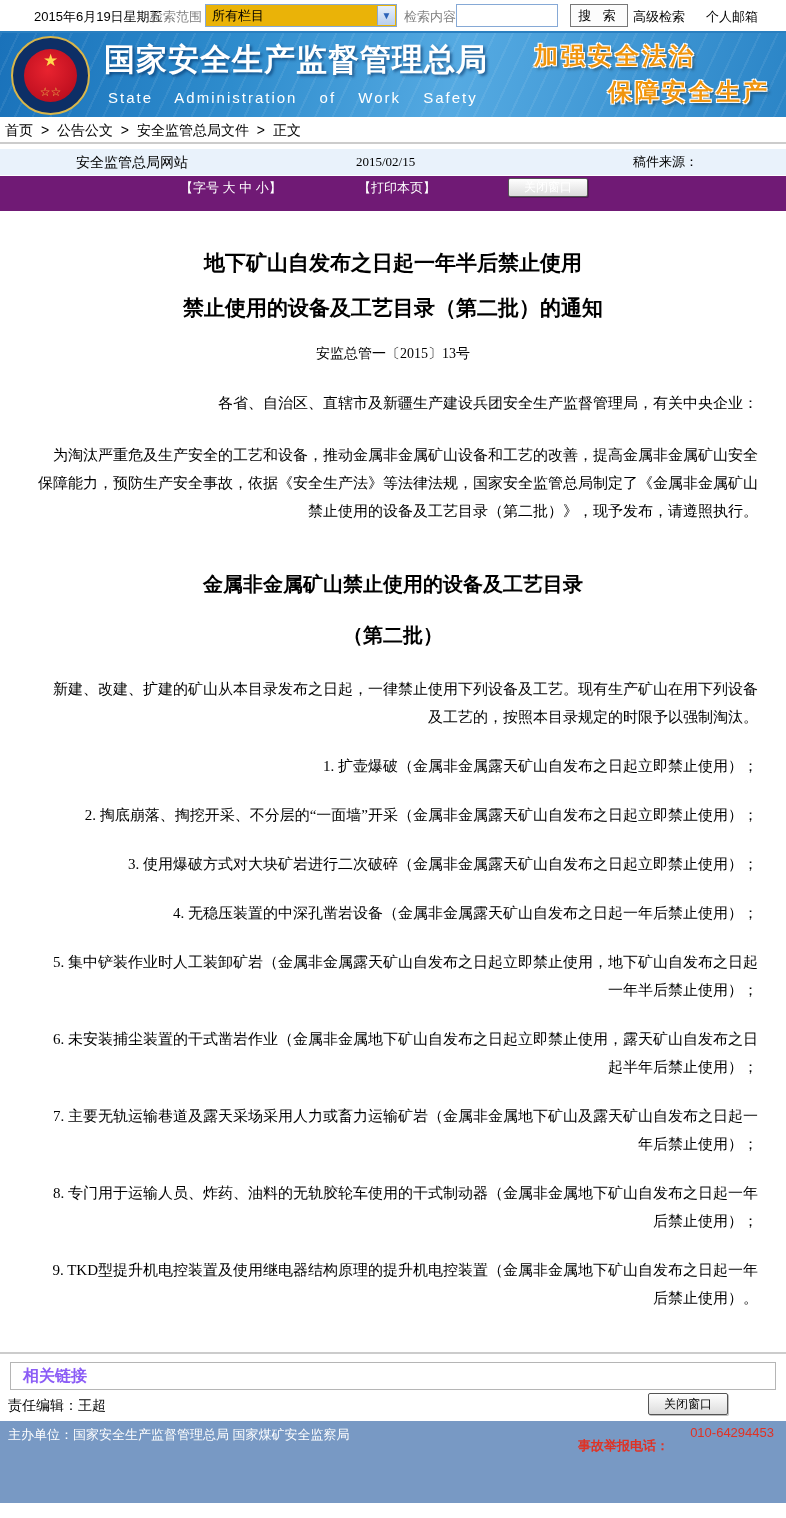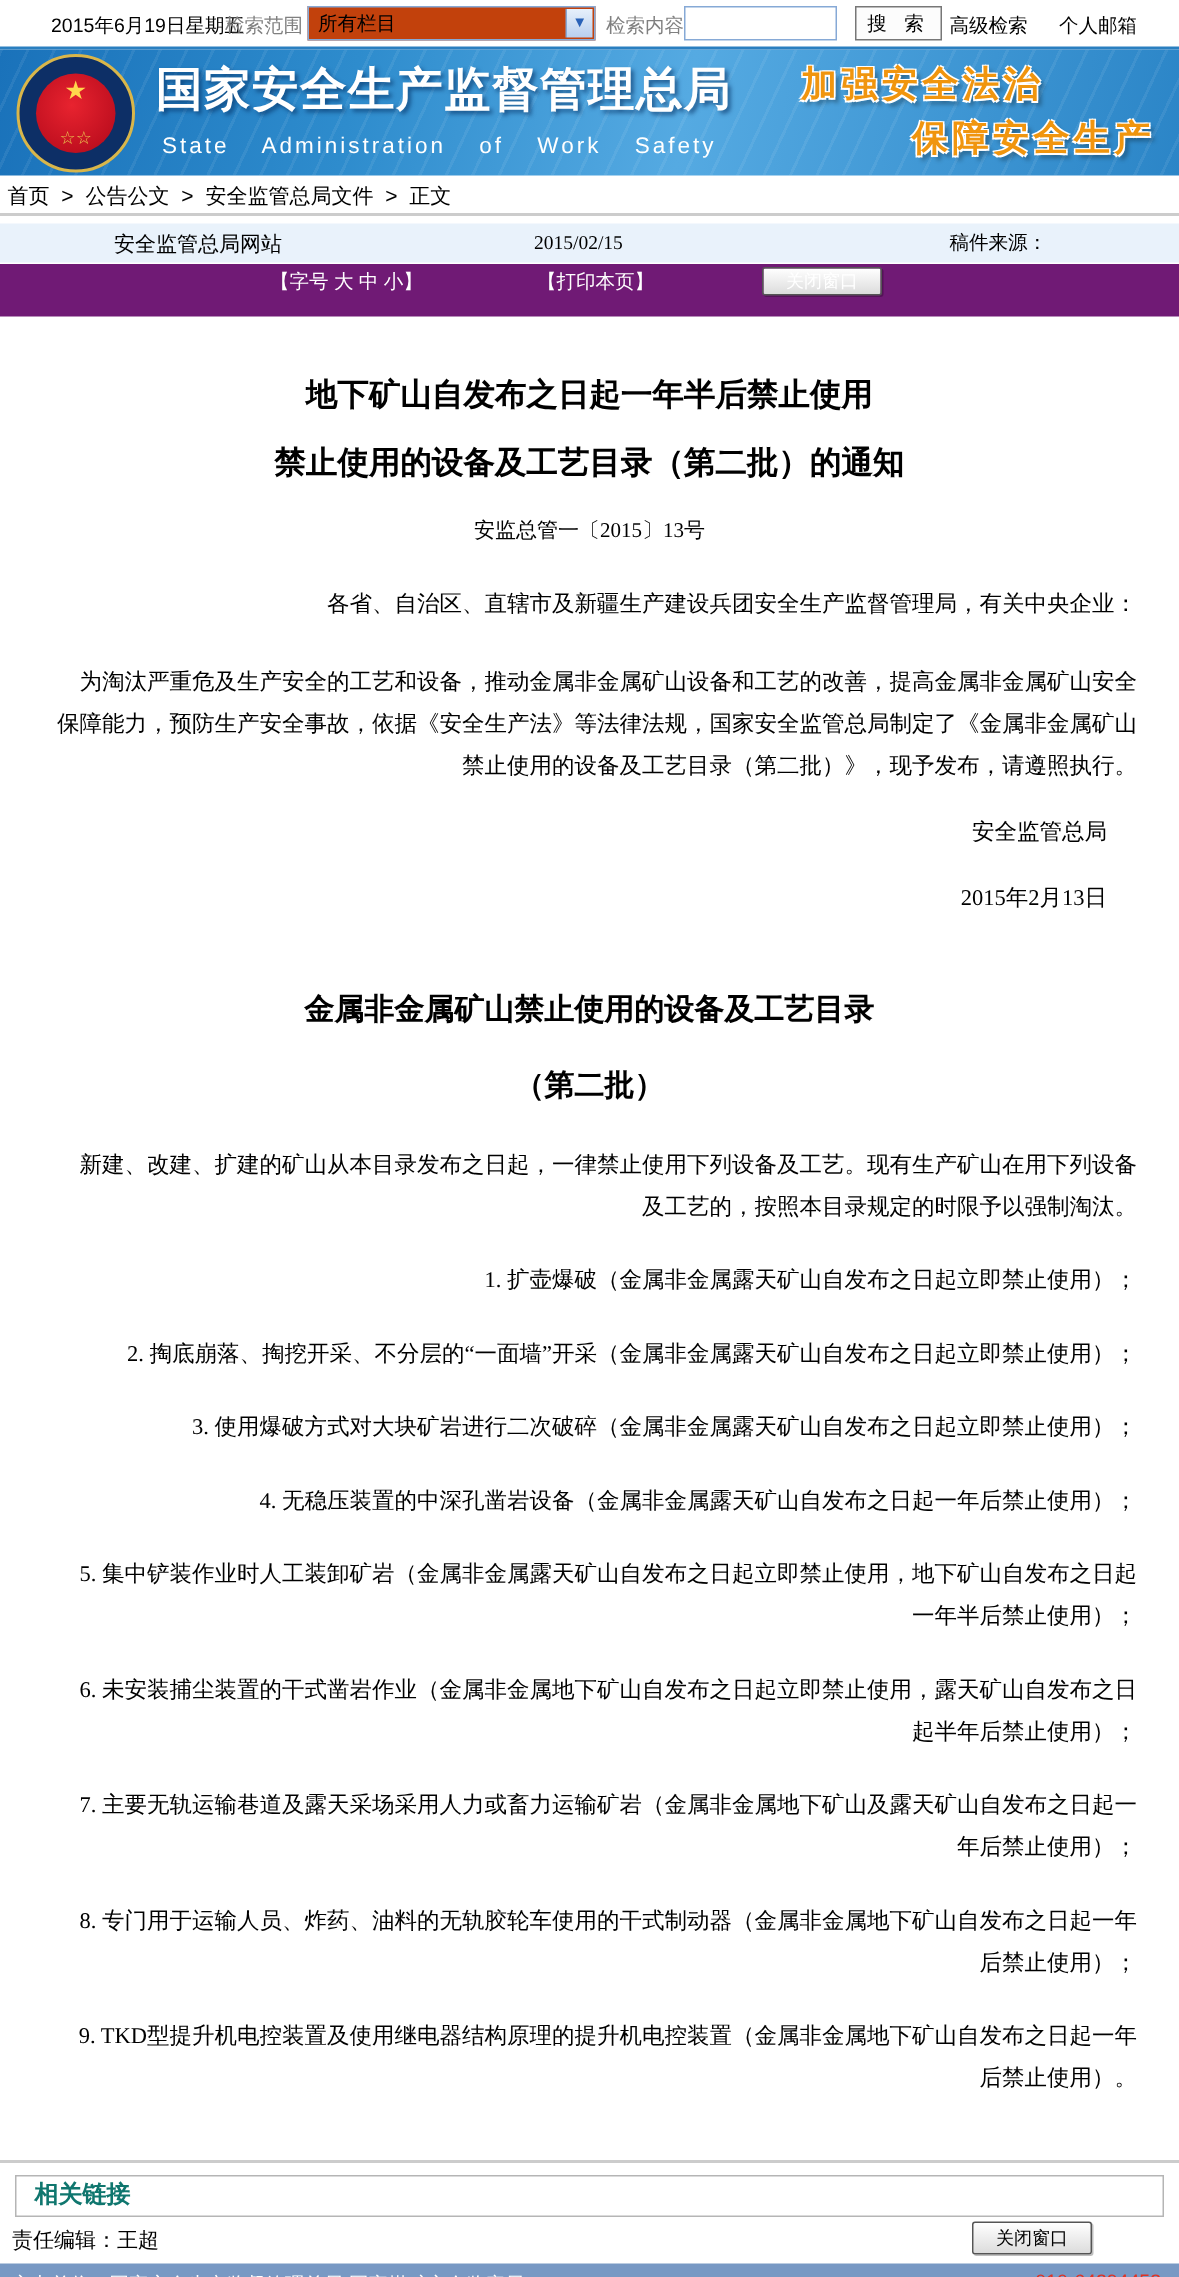--- a/index.html
+++ b/index.html
@@ -5,21 +5,21 @@
   * { margin:0; padding:0; box-sizing:border-box; }
   html { background:#fff; }
   body { width:786px; font-family:"Liberation Sans",sans-serif; color:#000; background:#fff; }
 
   
   .topbar { position:relative; height:31px; background:#fff; font-size:13px; }
   .topbar .date { position:absolute; left:34px; top:8px; }
   .topbar .lbl { color:#808080; }
   .scope-label { position:absolute; left:150px; top:8px; }
   .fake-select { position:absolute; left:205px; top:4px; width:192px; height:23px;
-                 border:1px solid #86a9d6; background:#c2410c; line-height:21px; padding-left:6px; cursor:default; }
+                 border:1px solid #86a9d6; background:#eab308; line-height:21px; padding-left:6px; cursor:default; }
   .fake-select .arrow { position:absolute; right:1px; top:1px; bottom:1px; width:18px;
                  background:linear-gradient(#e7f0fb,#b9cfee); border-left:1px solid #86a9d6;
                  color:#2a62b8; font-size:10px; line-height:19px; text-align:center; }
   .query-label { position:absolute; left:404px; top:8px; }
   .search-input { position:absolute; left:456px; top:4px; width:102px; height:23px;
                  border:1px solid #86a9d6; outline:none; padding:0 4px; font-size:13px; }
   .search-btn { position:absolute; left:570px; top:4px; width:58px; height:23px;
                  border:1px solid #777; background:#fcfcfc; font-size:13px; letter-spacing:4px; cursor:pointer; }
   .adv-link { position:absolute; left:633px; top:8px; cursor:pointer; }
   .mail-link { position:absolute; left:706px; top:8px; cursor:pointer; }
@@ -78,21 +78,21 @@
   .signer { margin-top:16px; line-height:28px; }
   .sign-date { margin-top:16px; line-height:28px; }
   .catalog-title { font-size:20px; font-weight:bold; text-align:center; margin-top:46px; }
   .catalog-sub { font-size:20px; font-weight:bold; text-align:center; margin-top:24px; }
   .catalog-intro { margin-top:26px; }
   .item { margin-top:21px; }
 
   
   .hr-gray { height:2px; background:#ccc; margin-top:40px; }
   .related-box { margin:8px 10px 0; border:1px solid #b5b5b5; height:28px; line-height:26px;
-                 padding-left:12px; font-size:16px; font-weight:bold; color:#0f766e; }
+                 padding-left:12px; font-size:16px; font-weight:bold; color:#8b5cf6; }
   .editor-bar { position:relative; height:26px; margin-top:2px; font-size:14px; line-height:26px; }
   .editor-label { position:absolute; left:8px; }
   .editor-close { position:absolute; right:58px; top:1px; width:80px; height:22px; line-height:20px; }
 
   
   .footer { position:relative; height:82px; background:#7899c4; color:#fff; font-size:13px; margin-top:3px; }
   .f-line1 { position:absolute; left:8px; top:5px; }
   .f-report { position:absolute; left:578px; top:16px; color:#e03224; font-weight:bold; }
   .f-p1 { position:absolute; right:12px; top:4px; color:#e03224; }
 </style>
@@ -151,24 +151,20 @@
 <div class="doc">
   <div class="doc-title-wrap">
     <div class="doc-title">地下矿山自发布之日起一年半后禁止使用</div>
     <div class="doc-title">禁止使用的设备及工艺目录（第二批）的通知</div>
   </div>
   <div class="doc-number">安监总管一〔2015〕13号</div>
 
   <p class="para salutation">各省、自治区、直辖市及新疆生产建设兵团安全生产监督管理局，有关中央企业：</p>
   <p class="para body-para">为淘汰严重危及生产安全的工艺和设备，推动金属非金属矿山设备和工艺的改善，提高金属非金属矿山安全保障能力，预防生产安全事故，依据《安全生产法》等法律法规，国家安全监管总局制定了《金属非金属矿山禁止使用的设备及工艺目录（第二批）》，现予发布，请遵照执行。</p>
 
-  <div class="sign-block">
-    <div class="signer">安全监管总局</div>
-    <div class="sign-date">2015年2月13日</div>
-  </div>
 
   <div class="catalog-title">金属非金属矿山禁止使用的设备及工艺目录</div>
   <div class="catalog-sub">（第二批）</div>
 
   <p class="para catalog-intro">新建、改建、扩建的矿山从本目录发布之日起，一律禁止使用下列设备及工艺。现有生产矿山在用下列设备及工艺的，按照本目录规定的时限予以强制淘汰。</p>
 
   <p class="para item">1. 扩壶爆破（金属非金属露天矿山自发布之日起立即禁止使用）；</p>
   <p class="para item">2. 掏底崩落、掏挖开采、不分层的“一面墙”开采（金属非金属露天矿山自发布之日起立即禁止使用）；</p>
   <p class="para item">3. 使用爆破方式对大块矿岩进行二次破碎（金属非金属露天矿山自发布之日起立即禁止使用）；</p>
   <p class="para item">4. 无稳压装置的中深孔凿岩设备（金属非金属露天矿山自发布之日起一年后禁止使用）；</p>

